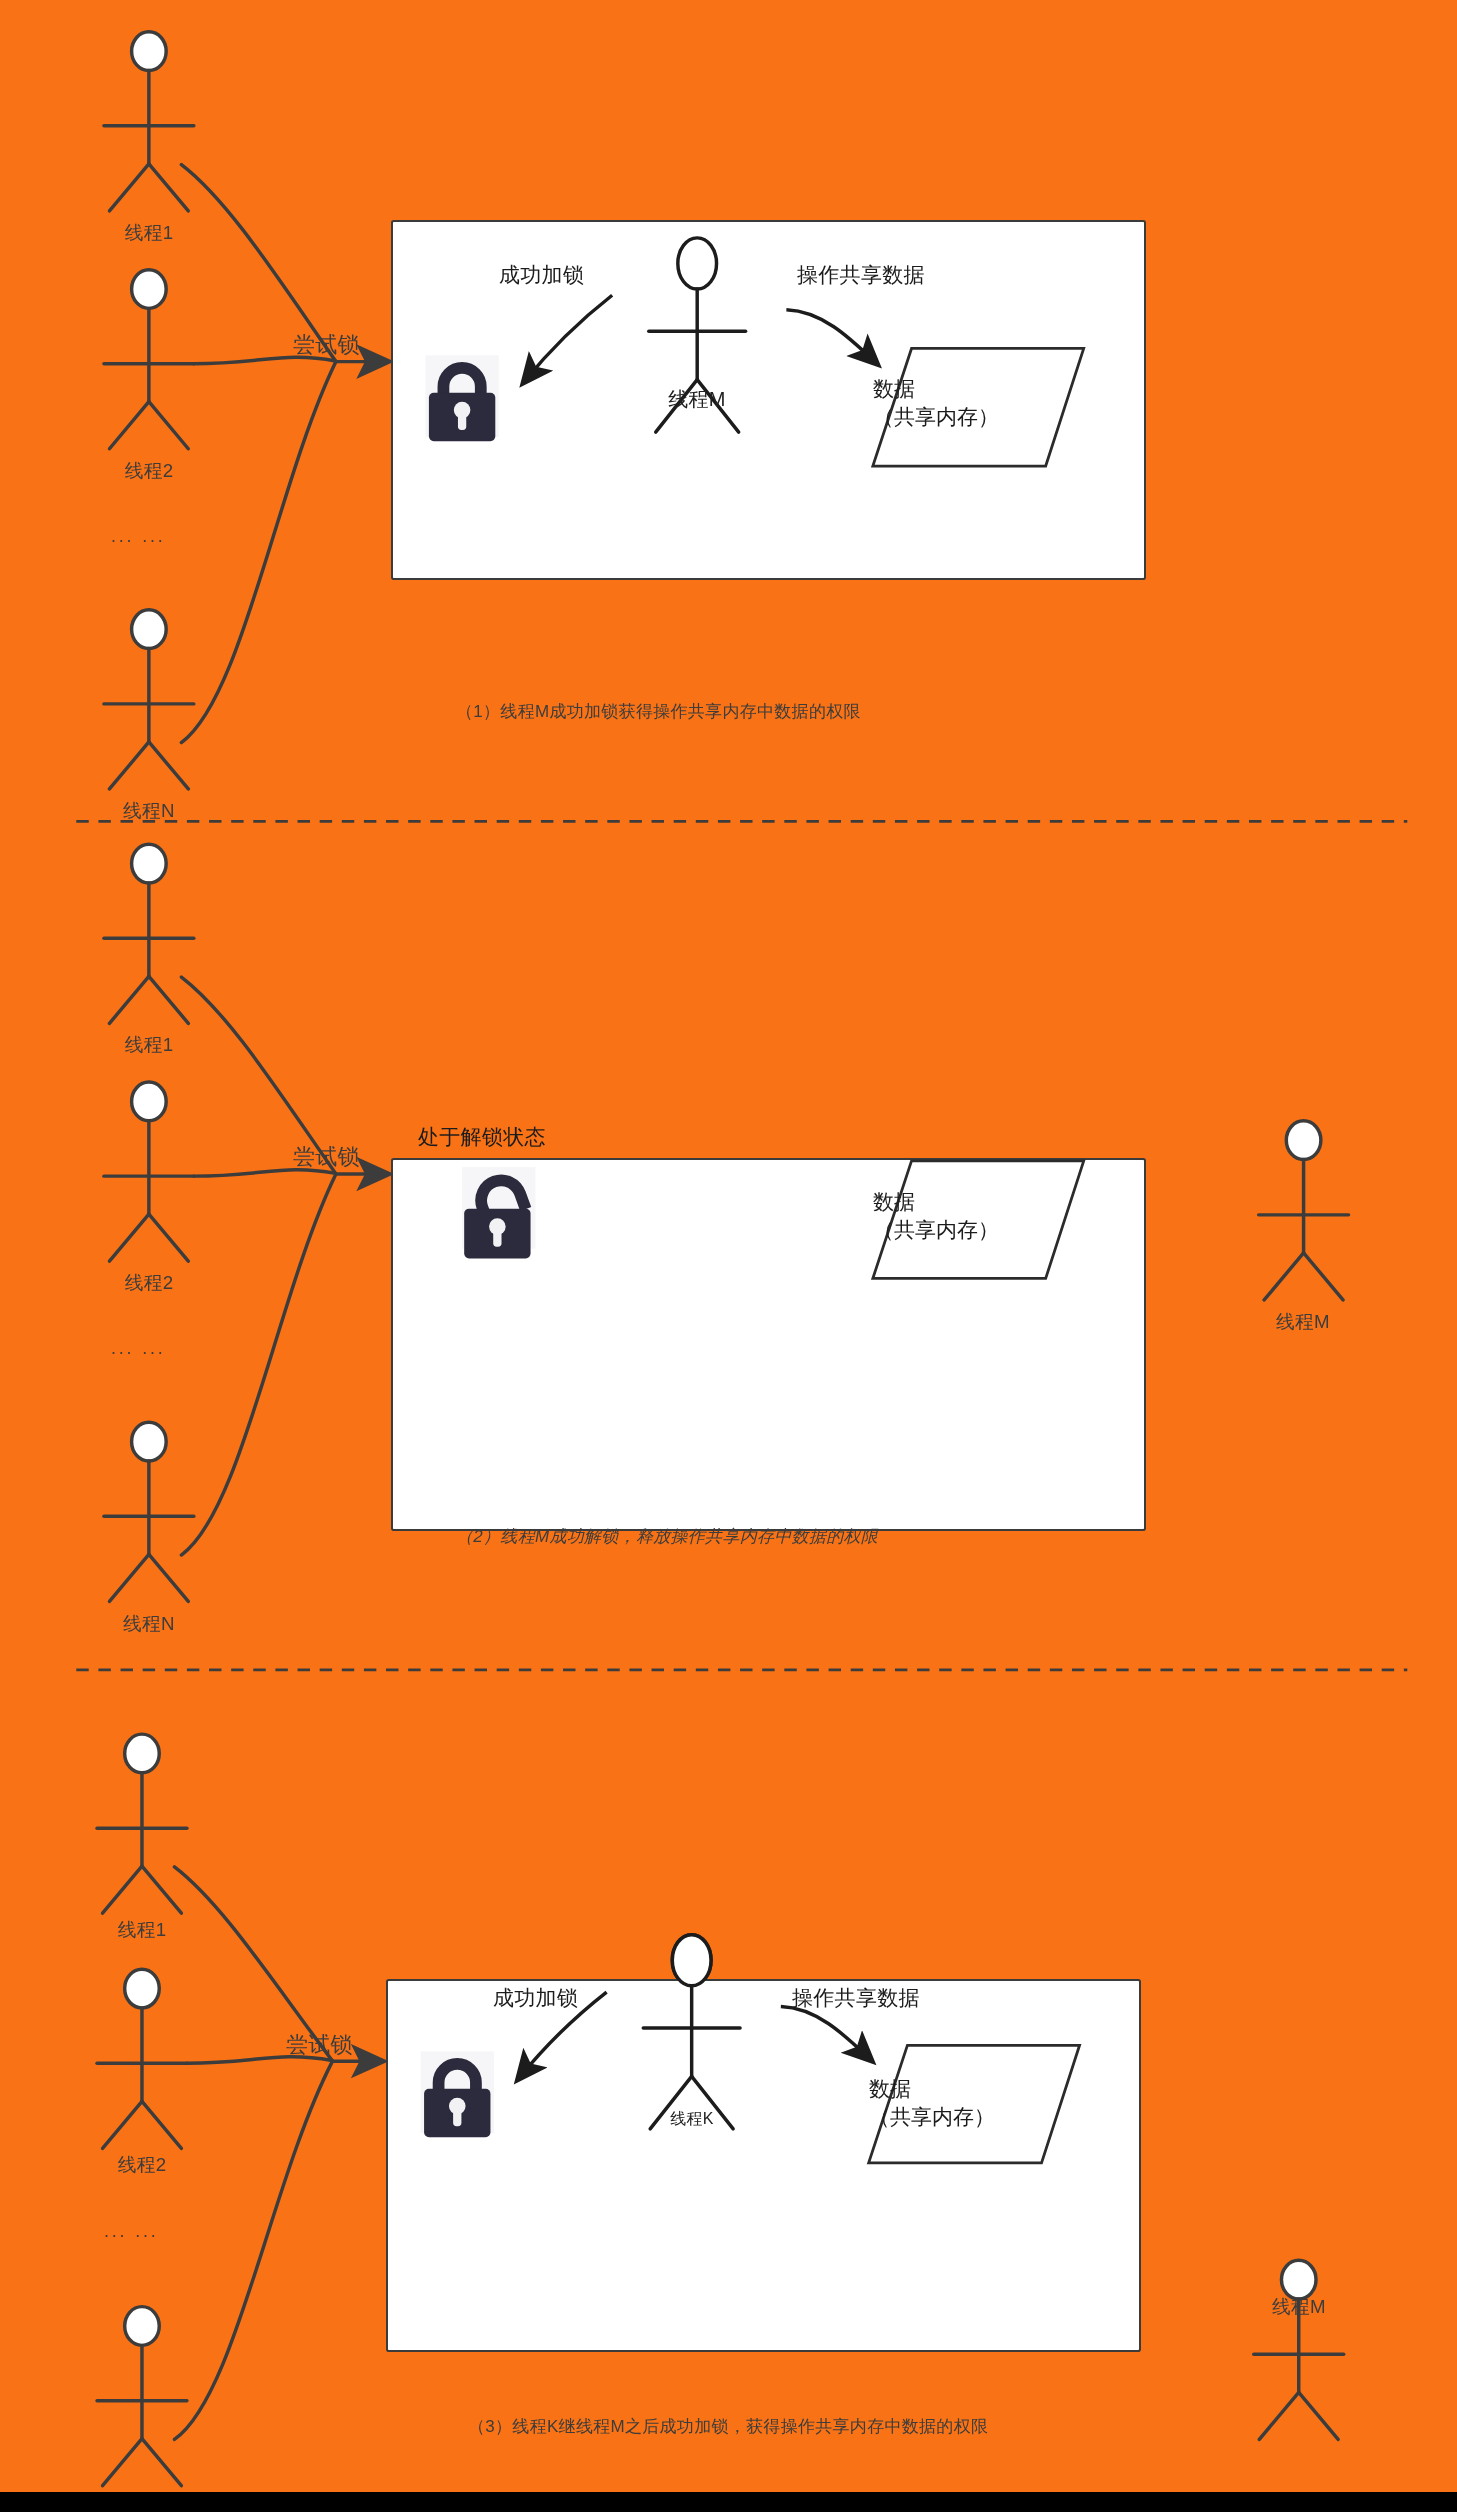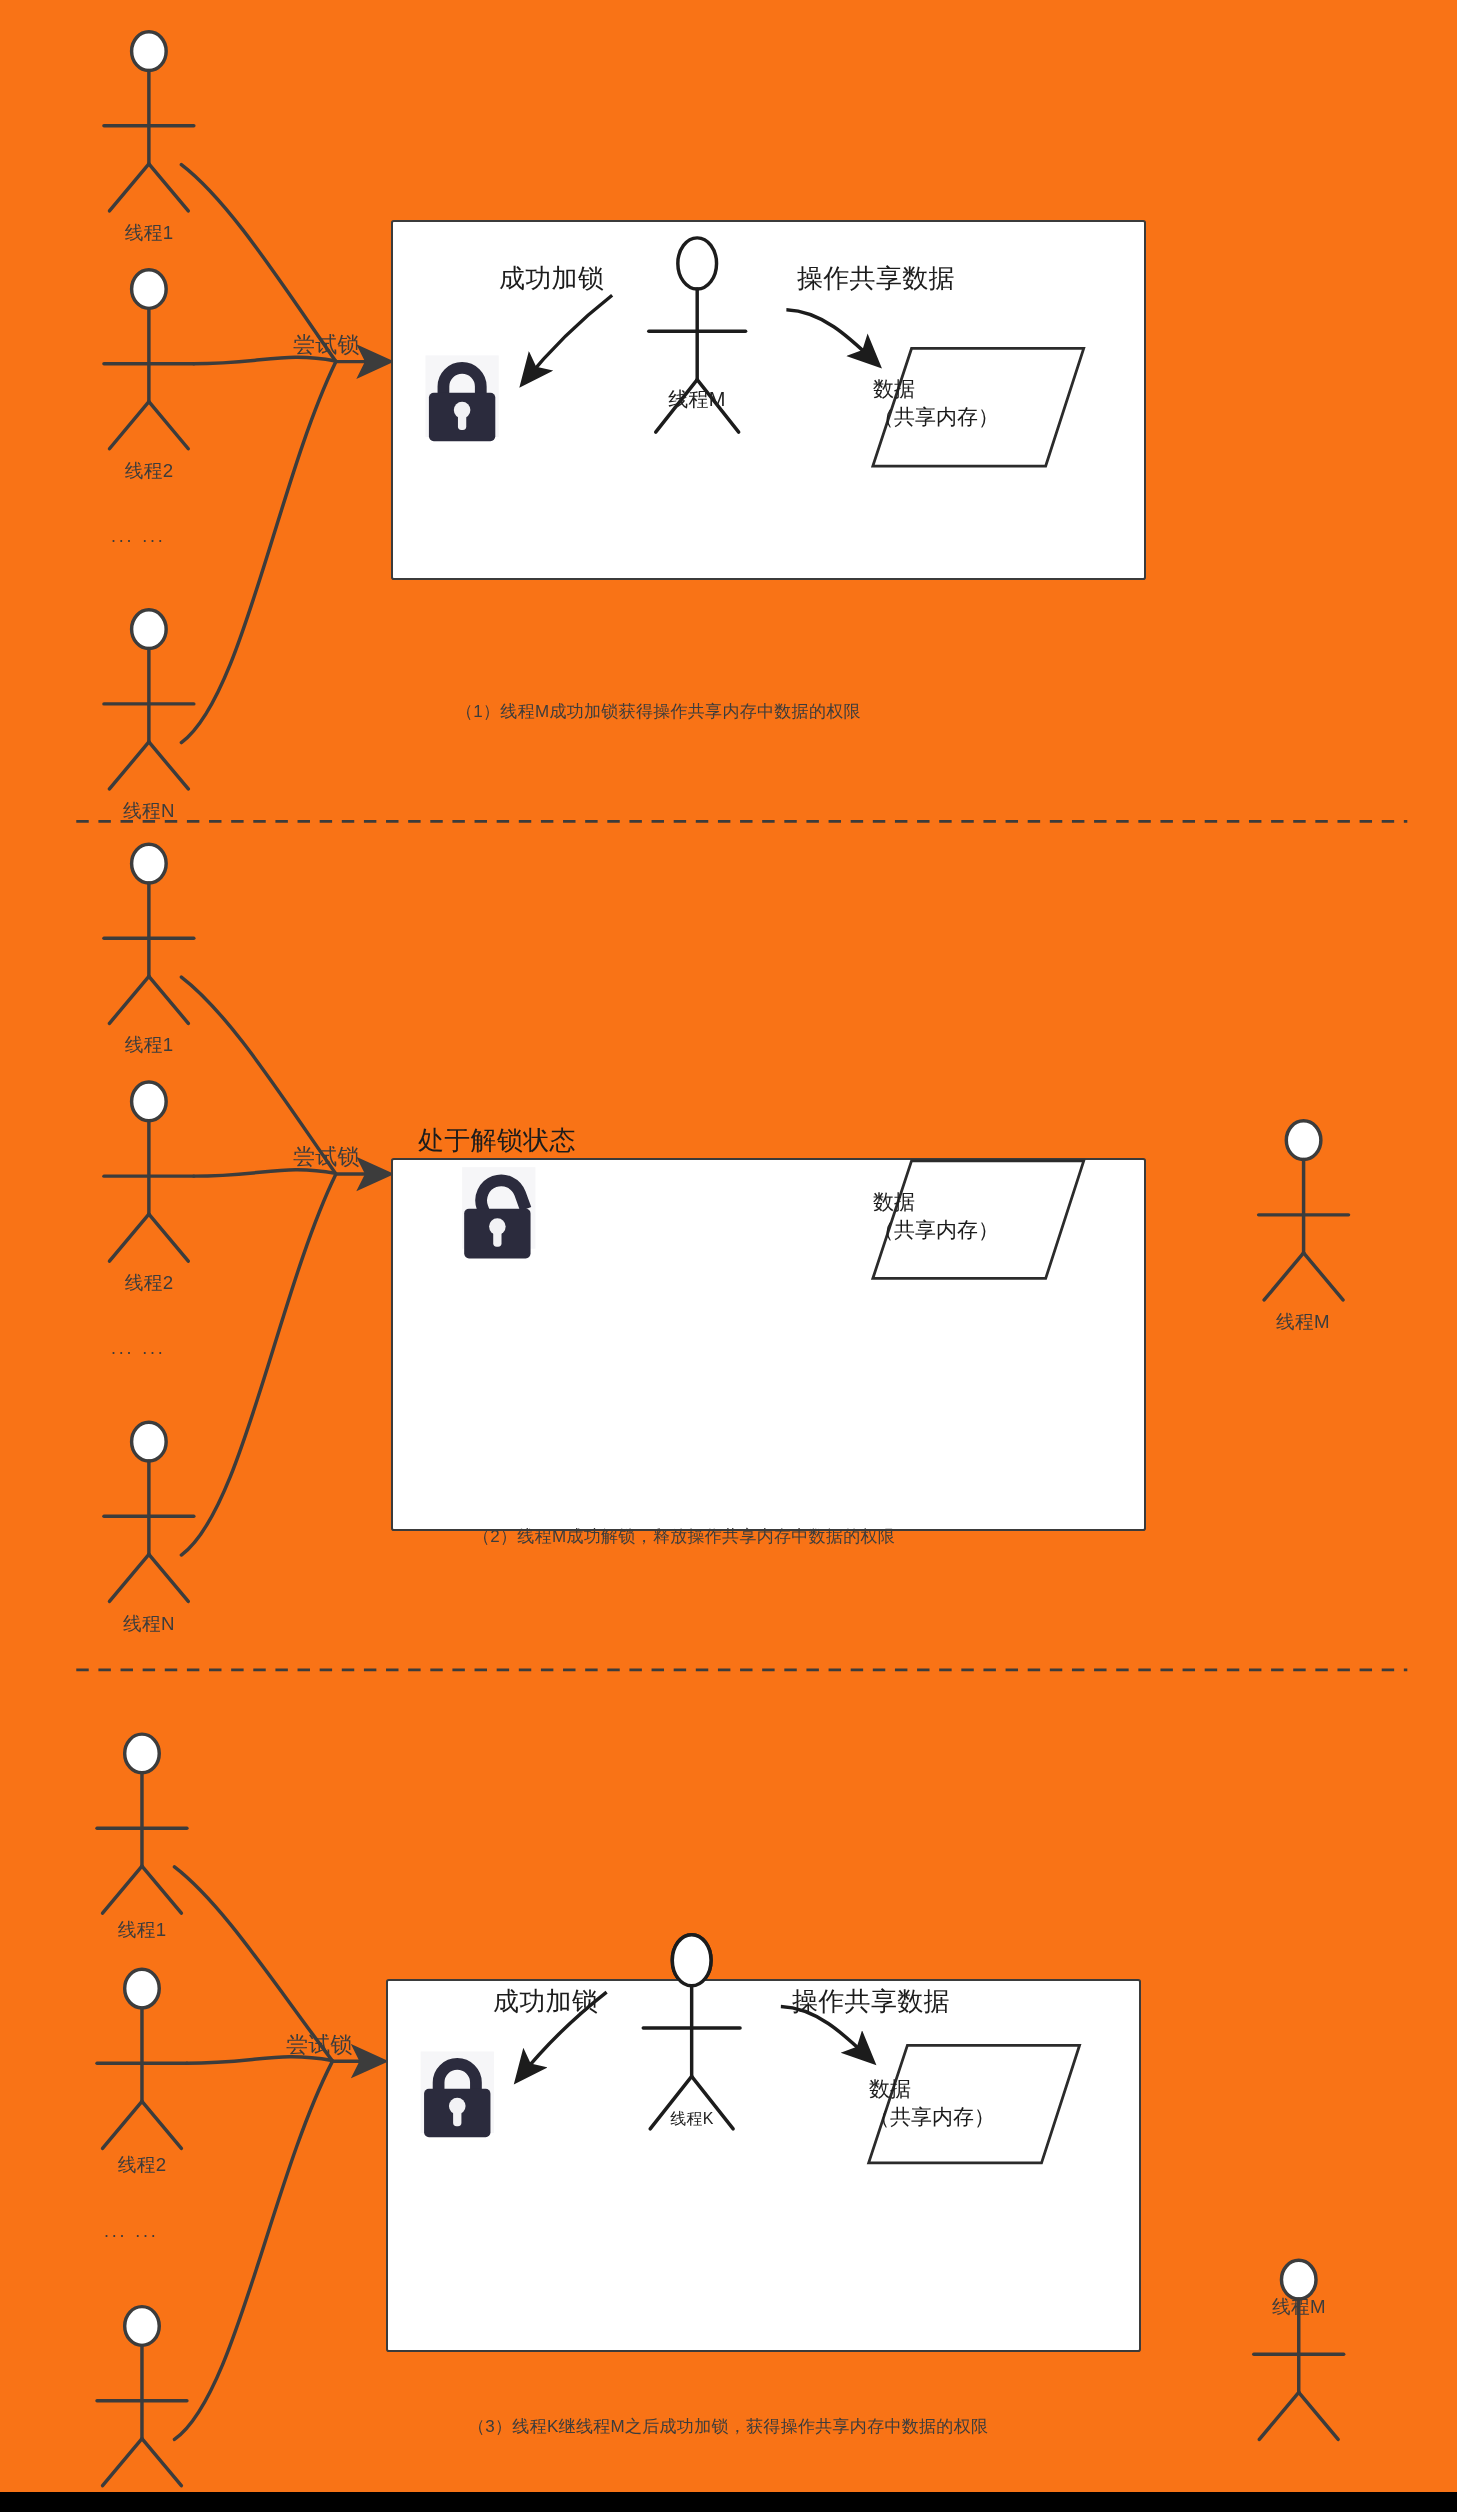--- a/index.html
+++ b/index.html
@@ -33,21 +33,21 @@
     color:#3c3c3c;
     letter-spacing:0.3px;
   }
   .fig-label.on-dark{color:#3c3c3c;}
   .fig-label.on-light{color:#222222;}
 
   
   .card-text{
     position:absolute;
     white-space:nowrap;
-    font-size:26px;
+    font-size:21px;
     color:#1c1c1c;
     letter-spacing:0.3px;
   }
   .dark-text{
     position:absolute;
     white-space:nowrap;
     font-size:22px;
     color:#3c3c3c;
     letter-spacing:0.3px;
   }
@@ -364,21 +364,21 @@
 
     <div class="data-shape" style="left:873px;top:1188px;width:194px;">
       <div class="d-label">
         <span>数据</span><br>
         <span>（共享内存）</span>
       </div>
     </div>
 
     <div class="fig-label on-dark" style="left:1303px;top:1309px;">线程M</div>
 
-    <div class="caption" style="left:473px;top:1525px;">（2）线程M成功解锁，释放操作共享内存中数据的权限</div>
+    <div class="caption" style="left:456px;top:1525px;font-style:italic;">（2）线程M成功解锁，释放操作共享内存中数据的权限</div>
   </div>
 
   <div class="panel">
     <div class="fig-label on-dark" style="left:142px;top:1917px;">线程1</div>
     <div class="fig-label on-dark" style="left:142px;top:2152px;">线程2</div>
     <div class="ellipsis" style="left:104px;top:2221px;">... ...</div>
     <div class="fig-label on-dark" style="left:142px;top:2489px;">线程N</div>
 
     <div class="dark-text" style="left:286px;top:2030px;">尝试锁</div>
 

